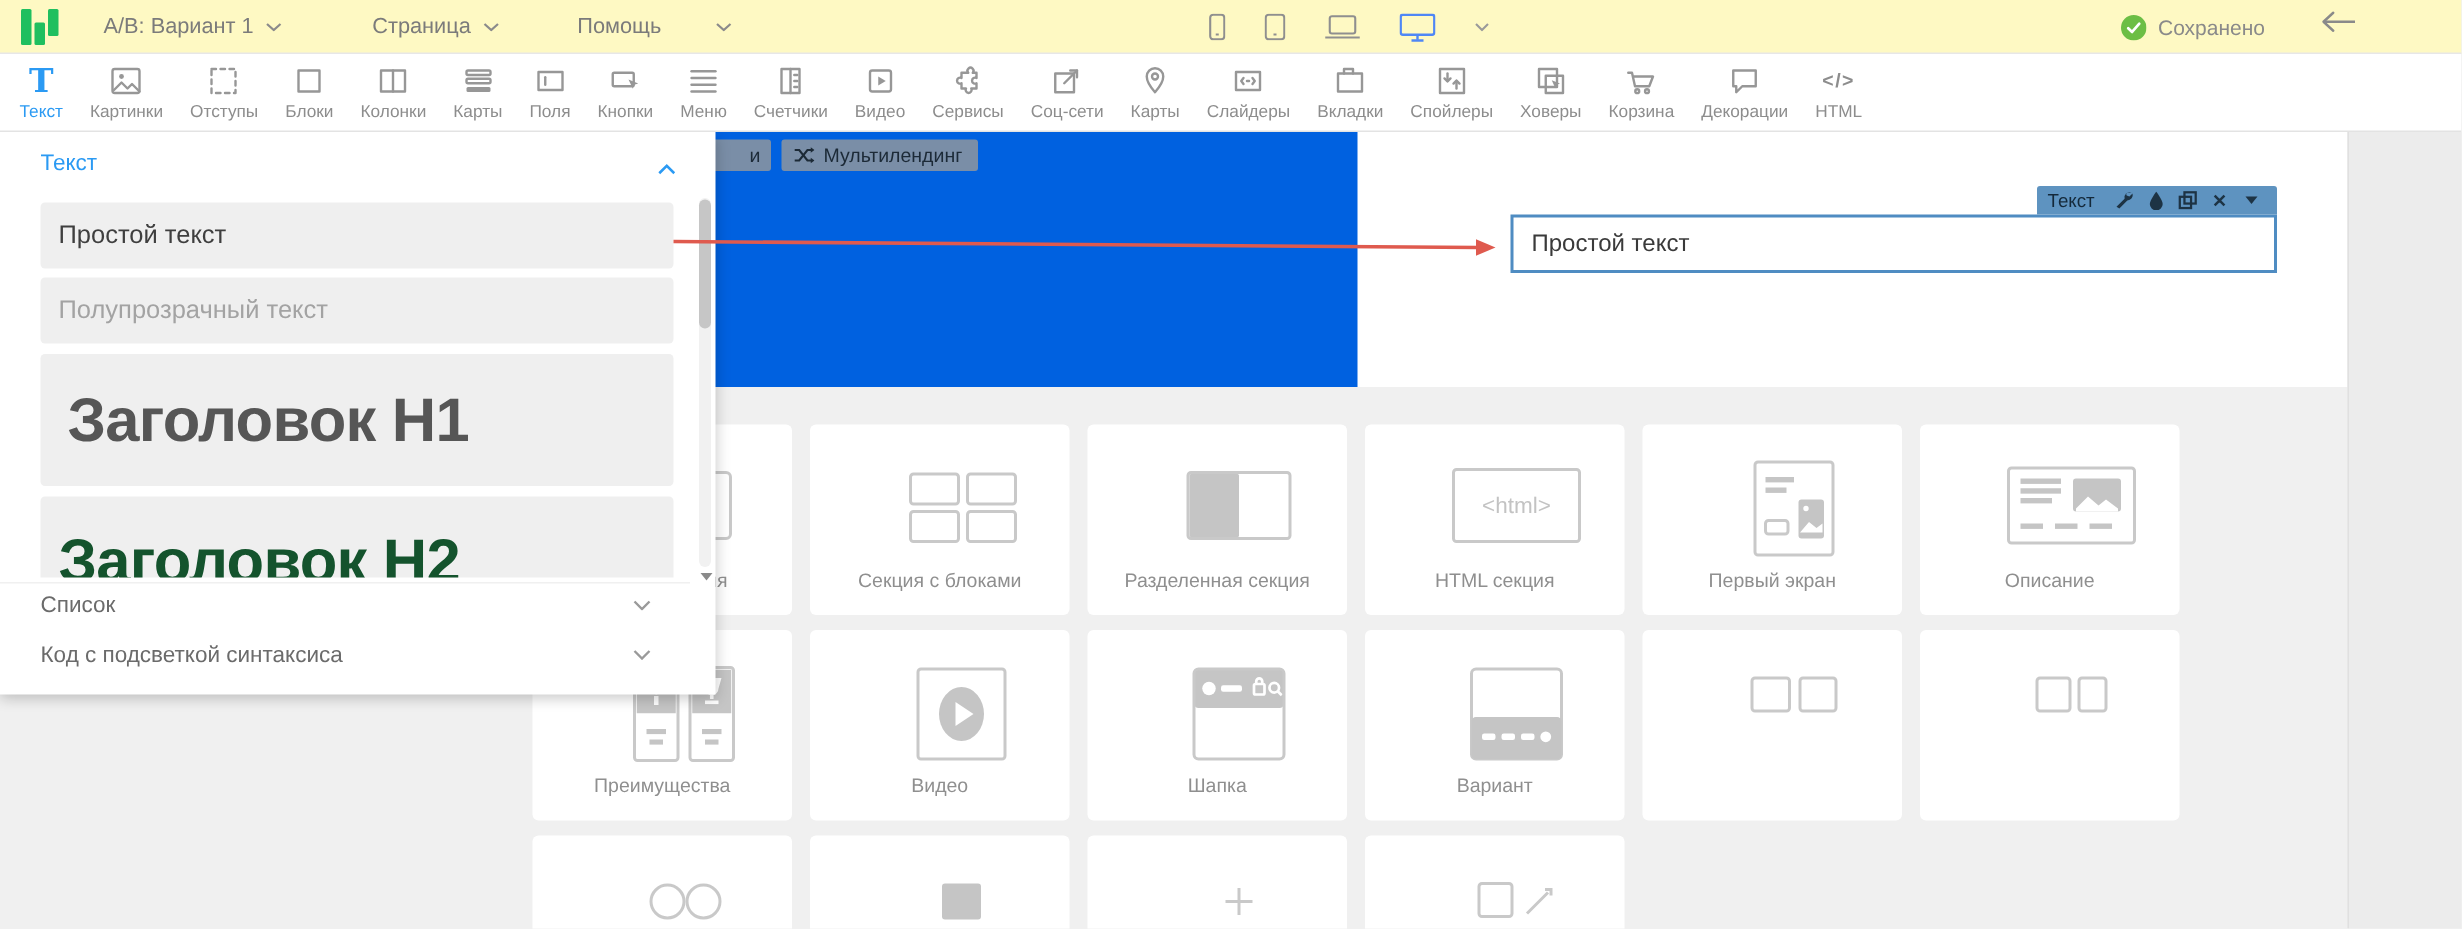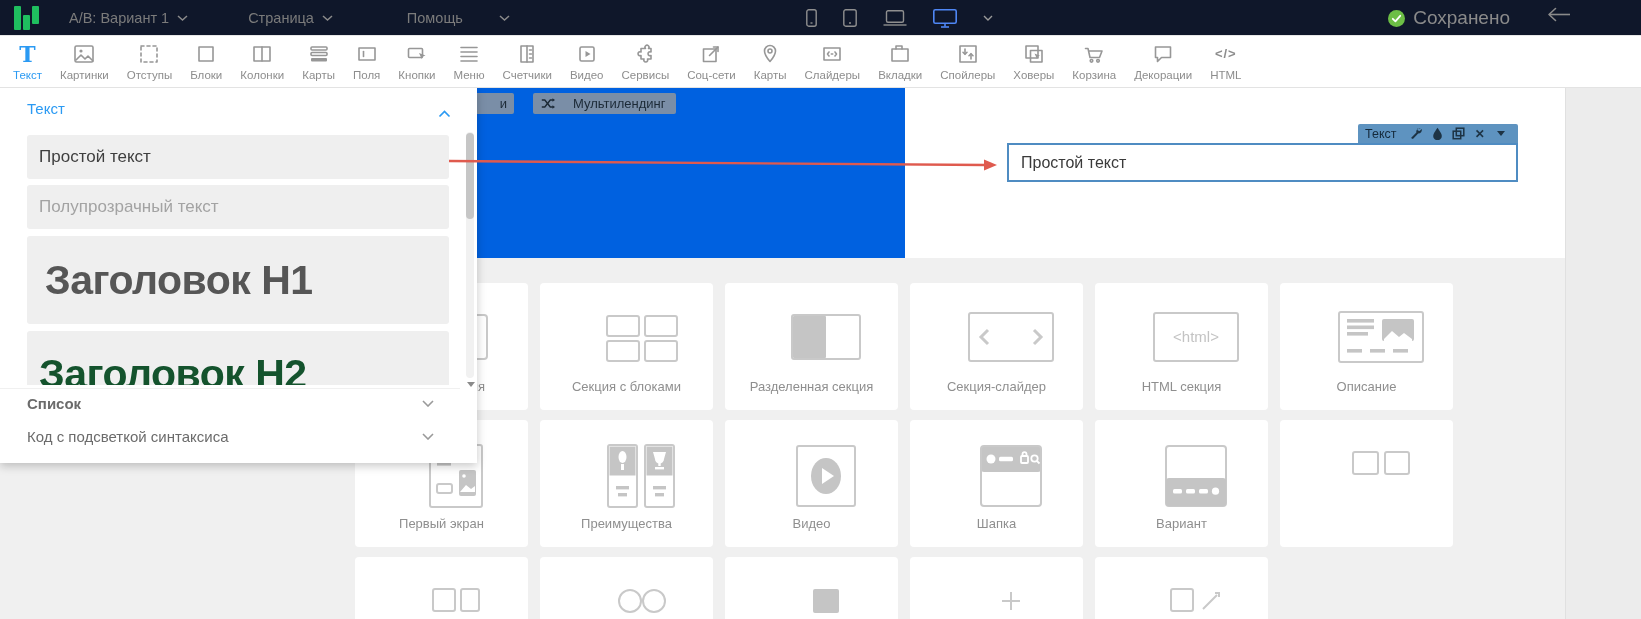--- a/index.html
+++ b/index.html
@@ -1,32 +1,32 @@
 <!DOCTYPE html>
 <html><head>
 <meta charset="utf-8">
 <style>
   * { margin:0; padding:0; box-sizing:border-box; }
   html,body { width:1641px; height:619px; overflow:hidden; background:#f0f0f0;
     font-family:"Liberation Sans", sans-serif; }
 
   
-  .topbar { position:relative; height:36px; background:#0f172a; border-bottom:1px solid #e7e7e7;
+  .topbar { position:relative; height:36px; background:#fef9c3; border-bottom:1px solid #e7e7e7;
     display:flex; align-items:center; z-index:30; }
   .logo { display:flex; align-items:flex-start; gap:2px; height:24px; margin-left:14px; }
   .logo i { display:block; width:7px; background:#1fbf5f; border-radius:1px; }
   .logo .b1 { height:24px; }
   .logo .b2 { height:15px; margin-top:9px; }
   .logo .b3 { height:18px; }
   .menu { display:flex; align-items:center; gap:8px; color:#7b7b7b; font-size:14.5px; cursor:pointer; }
-  .m-ab { margin-left:30px; } .m-page { margin-left:60px; } .m-help { margin-left:74px;gap:36px; }
+  .m-ab { margin-left:30px; } .m-page { margin-left:60px; } .m-help { margin-left:52px;gap:36px; }
   .devices { position:absolute; left:806px; top:0; height:36px; display:flex; align-items:center; gap:26px; }
   .dev { display:flex; align-items:center; }
   .saved { position:absolute; right:131px; top:0; height:36px; display:flex; align-items:center; gap:8px;
-    color:#8a8a8a; font-size:19px; }
+    color:#8a8a8a; font-size:14px; }
   .backbtn { position:absolute; right:70px; top:7px; }
 
   
   .ribbon { height:52px; background:#fff; border-bottom:1px solid #e3e3e3; display:flex;
     align-items:center; padding-left:4px; position:relative; z-index:29; }
   .rib-item { display:flex; flex-direction:column; align-items:center; justify-content:center;
     padding:0 9px; height:52px; cursor:pointer; }
   .rib-item svg { stroke:#979797; fill:none; stroke-width:1.6; stroke-linecap:round; stroke-linejoin:round; }
   .rib-item svg .f { fill:#979797; stroke:none; }
   .rib-item span.lbl { font-size:11.5px; color:#8d8d8d; margin-top:3px; white-space:nowrap; }
@@ -38,21 +38,21 @@
   .stage { position:relative; height:531px; overflow:hidden; }
   .page-white { position:absolute; left:0; top:0; width:1565px; height:170px; background:#ffffff; }
   .grid-bg { position:absolute; left:0; top:170px; width:1565px; height:361px; background:#f0f0f0; }
   .right-strip { position:absolute; left:1565px; top:0; width:76px; height:531px; background:#ececec;
     border-left:1px solid #e0e0e0; }
   .blue-section { position:absolute; left:460px; top:0; width:445px; height:170px; background:#0061e0; }
 
   .badge { position:absolute; top:5px; height:21px; display:inline-flex; align-items:center;
     background:rgba(132,147,162,0.92); color:#1c2a37; font-size:13px; border-radius:2px; cursor:pointer; }
   .badge-clip { left:440px; width:74px; justify-content:flex-end; padding-right:7px; }
-  .badge-multi { left:521px; padding:0 10px 0 8px; gap:18px;margin-left:12px; }
+  .badge-multi { left:521px; padding:0 10px 0 8px; gap:6px; }
 
   
   .cards { position:absolute; left:355px; top:195px; width:1098px; display:grid;
     grid-template-columns:repeat(6,173px); grid-auto-rows:127px; column-gap:12px; row-gap:10px; }
   .card { position:relative; background:#fff; border-radius:4px; cursor:pointer; }
   .card .ic { position:absolute; left:0; right:0; top:26px; display:flex; justify-content:center;padding-left:28px; }
   .card .ic.r2 { top:22px; }
   .card .cap { position:absolute; left:0; right:0; bottom:16px; text-align:center;
     font-size:13px; color:#8f8f8f; }
   .card svg { stroke:#c9c9c9; stroke-width:2; fill:none; }
@@ -89,21 +89,21 @@
   .p-i1 { top:7px;  height:44px; font-size:17px; color:#3f3f3f; }
   .p-i2 { top:57px; height:44px; font-size:17px; color:#a3a3a3; }
   .p-i3 { top:108px; height:88px; font-size:41px; font-weight:bold; color:#565656; letter-spacing:-0.5px;padding-left:18px; }
   .p-i4 { top:203px; height:87px; font-size:41px; font-weight:bold; color:#14532d; letter-spacing:-0.5px; }
   .p-scrollbar { position:absolute; left:466px; top:44px; width:8px; height:246px; background:#f1f1f1; border-radius:4px; }
   .p-thumb { position:absolute; left:0; top:1px; width:8px; height:86px; background:#c6c6c6; border-radius:4px; cursor:pointer; }
   .p-scrollarrow { position:absolute; left:467px; top:294px; width:0; height:0; cursor:pointer;
     border-left:4px solid transparent; border-right:4px solid transparent; border-top:5px solid #8a8a8a; }
   .p-acc { position:absolute; left:0; width:460px; height:30px; display:flex; align-items:center;
     padding:0 26px 0 27px; cursor:pointer; color:#6b6b6b; font-size:15px; }
-  .p-acc1 { top:300px; border-top:1px solid #f0f0f0;font-weight:bold; }
+  .p-acc1 { top:300px; border-top:1px solid #f0f0f0; }
   .p-acc2 { top:333px; }
   .p-acc svg { margin-left:auto; }
 </style>
 </head>
 <body>
 
 <div class="topbar">
   <div class="logo">
       <i class="b1"></i>
       <i class="b2"></i>
@@ -379,65 +379,55 @@
             <rect class="f" x="5" y="7" width="33" height="42" rx="1"></rect>
             <rect x="4" y="6" width="68" height="44" rx="2"></rect>
           </svg>
         </div>
       <div class="cap">Разделенная секция</div>
     </div>
     <div class="card">
       <div class="ic">
           <svg width="90" height="56">
             <rect x="3" y="4" width="84" height="48" rx="2"></rect>
-            <polyline points="22,21 15,28 22,35" stroke-width="3"></polyline>
-            <polyline points="68,21 75,28 68,35" stroke-width="3"></polyline>
-          </svg>
-        </div>
-      <div class="cap">Секция-слайдер</div>
-    </div>
-    <div class="card">
-      <div class="ic">
-          <svg width="90" height="56">
-            <rect x="3" y="4" width="84" height="48" rx="2"></rect>
             <text x="45" y="33" text-anchor="middle" font-size="15" fill="#c3c3c3">&lt;html&gt;</text>
           </svg>
         </div>
       <div class="cap">HTML секция</div>
     </div>
+    <div class="card">
+      <div class="ic r2">
+          <svg width="58" height="68">
+            <rect x="3" y="3" width="52" height="62" rx="2"></rect>
+            <rect class="f" x="10" y="13" width="19" height="3.6"></rect>
+            <rect class="f" x="10" y="20" width="14" height="3.6"></rect>
+            <rect x="10" y="42" width="15" height="9" rx="2"></rect>
+            <rect class="f" x="32" y="28" width="17" height="26" rx="2"></rect>
+            <path class="w" d="M33 50l6-7 5 4 4-3v6h-15z"></path>
+            <circle class="w" cx="37" cy="34" r="1.8"></circle>
+          </svg>
+        </div>
+      <div class="cap">Первый экран</div>
+    </div>
+
     <div class="card">
       <div class="ic">
           <svg width="90" height="56">
             <rect x="3" y="3" width="84" height="50" rx="2"></rect>
             <rect class="f" x="11" y="10" width="27" height="3.6"></rect>
             <rect class="f" x="11" y="16.5" width="27" height="3.6"></rect>
             <rect class="f" x="11" y="23" width="21" height="3.6"></rect>
             <rect class="f" x="46" y="10" width="32" height="22" rx="2"></rect>
             <path class="w" d="M48 30l8-8 7 6 5-4 8 6v2h-28z"></path>
             <rect class="f" x="11" y="40" width="15" height="3.6"></rect>
             <rect class="f" x="34" y="40" width="15" height="3.6"></rect>
             <rect class="f" x="57" y="40" width="15" height="3.6"></rect>
           </svg>
         </div>
       <div class="cap">Описание</div>
-    </div>
-
-    <div class="card">
-      <div class="ic r2">
-          <svg width="58" height="68">
-            <rect x="3" y="3" width="52" height="62" rx="2"></rect>
-            <rect class="f" x="10" y="13" width="19" height="3.6"></rect>
-            <rect class="f" x="10" y="20" width="14" height="3.6"></rect>
-            <rect x="10" y="42" width="15" height="9" rx="2"></rect>
-            <rect class="f" x="32" y="28" width="17" height="26" rx="2"></rect>
-            <path class="w" d="M33 50l6-7 5 4 4-3v6h-15z"></path>
-            <circle class="w" cx="37" cy="34" r="1.8"></circle>
-          </svg>
-        </div>
-      <div class="cap">Первый экран</div>
     </div>
     <div class="card">
       <div class="ic r2">
           <svg width="72" height="68">
             <rect x="3" y="3" width="29" height="62" rx="2"></rect>
             <rect class="f" x="4.5" y="4.5" width="26" height="29"></rect>
             <ellipse class="w" cx="17.5" cy="15" rx="4" ry="6"></ellipse>
             <rect class="w" x="16" y="22" width="3" height="6"></rect>
             <rect class="f" x="11" y="44" width="13" height="3.4"></rect>
             <rect class="f" x="13" y="51" width="9" height="3.4"></rect>

